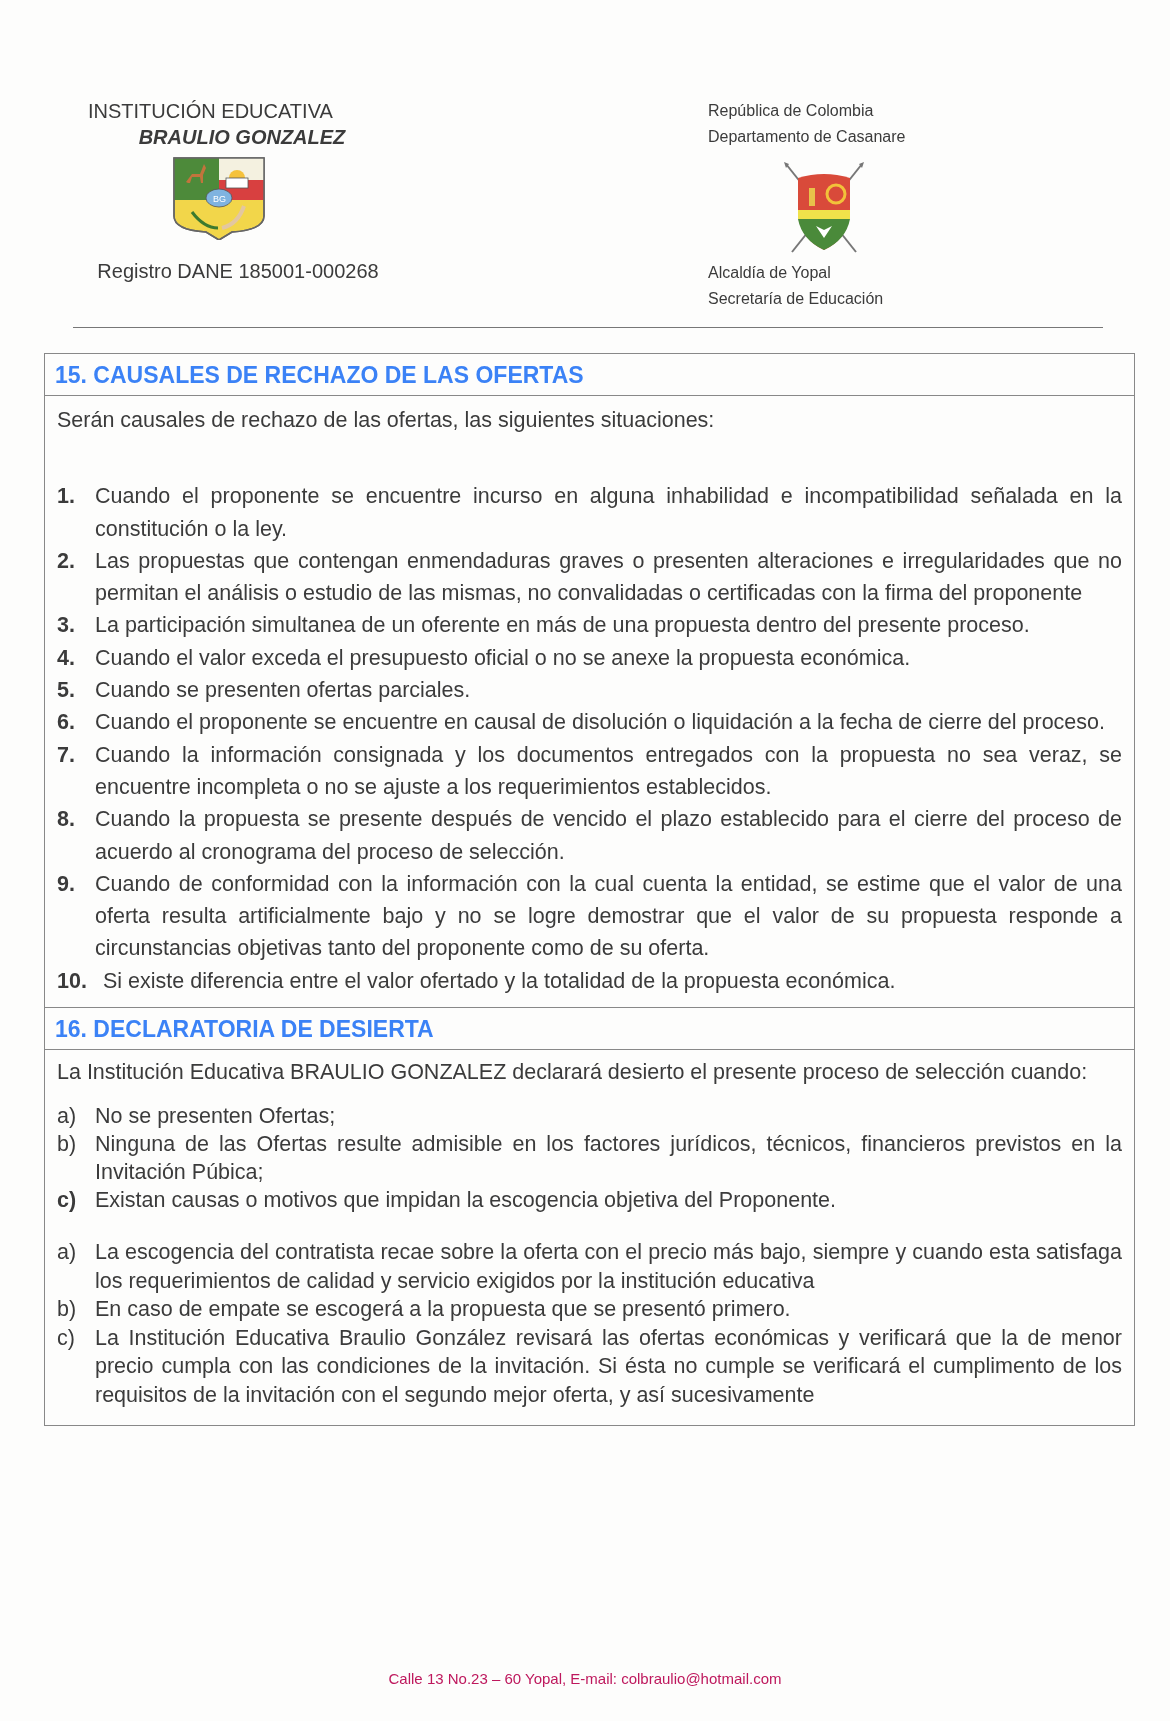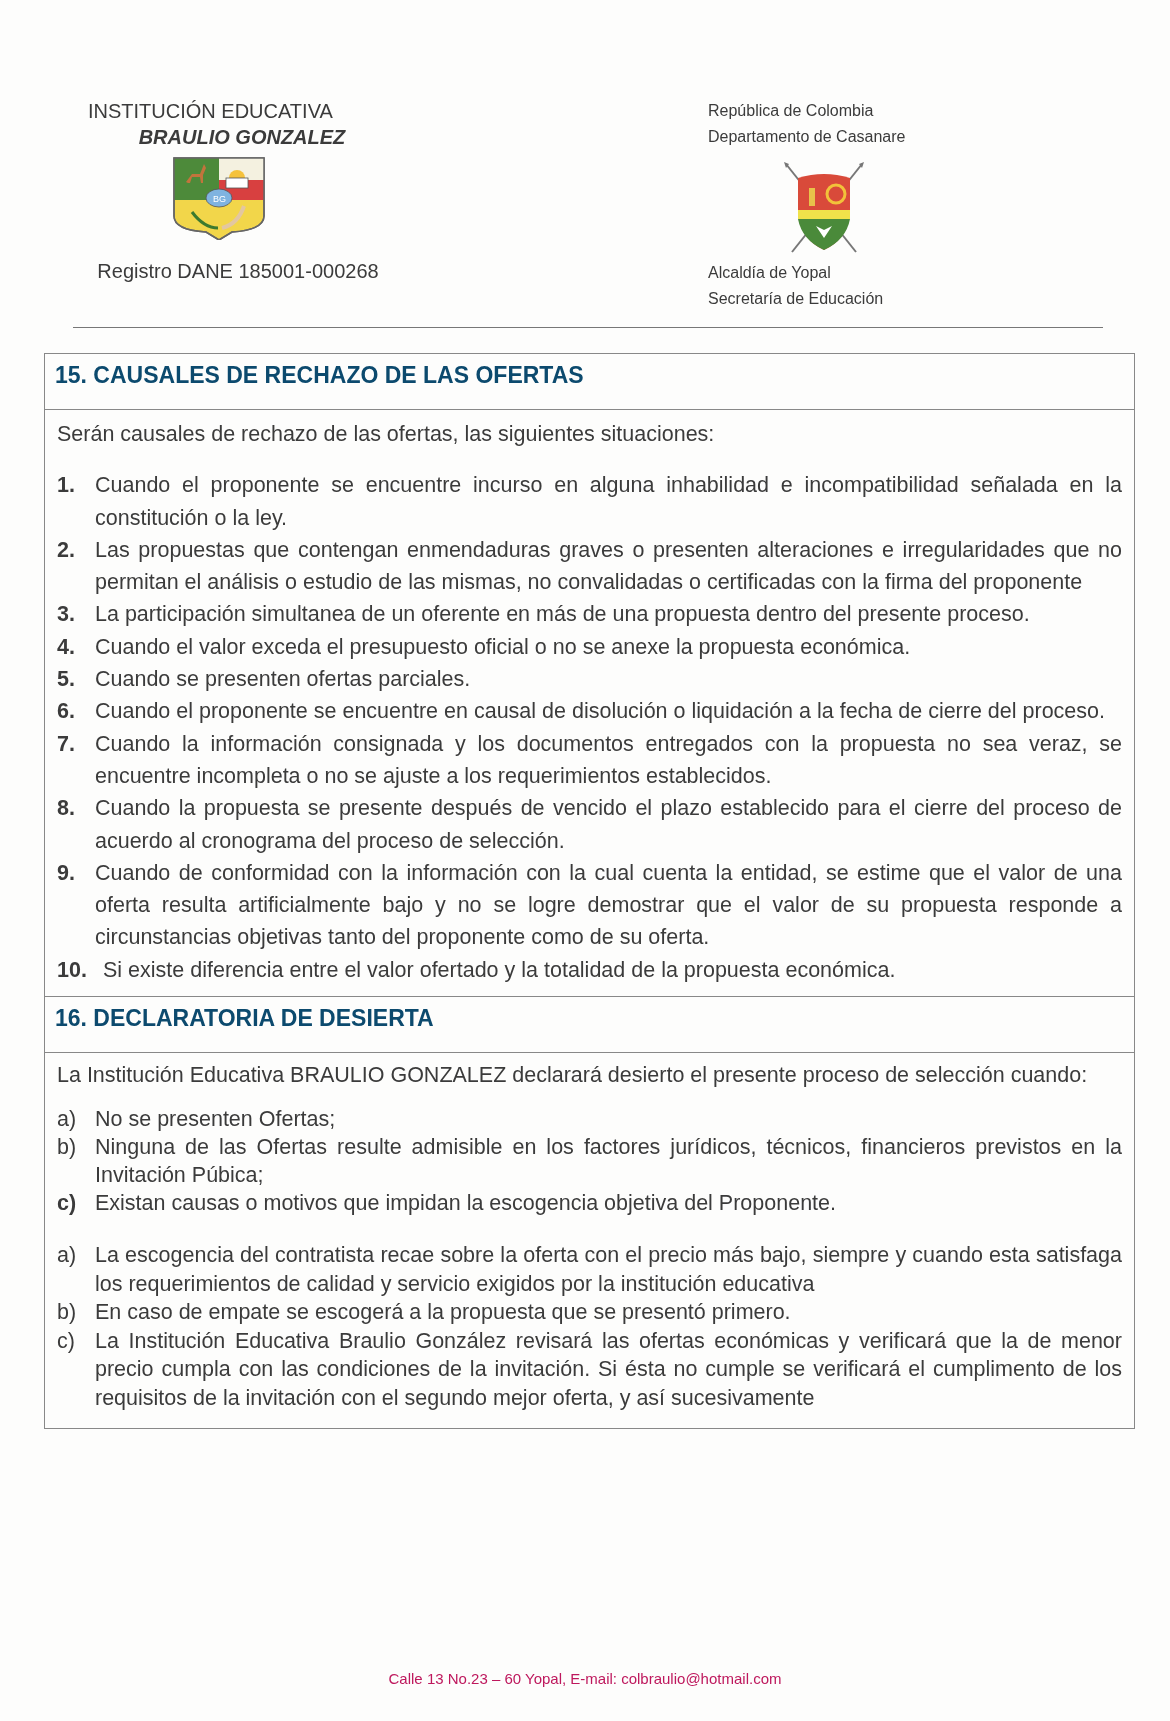--- a/index.html
+++ b/index.html
@@ -14,24 +14,24 @@
   .hdr-left .ins { padding-left:40px; }
   .hdr-right { position:absolute; left:695px; top:98px; width:290px; text-align:left; font-size:16px; line-height:26px; }
   .hdr-right .low { margin-top:110px; }
 
   .shield-left { position:absolute; left:172px; top:156px; width:94px; width:94px; height:84px; }
   .shield-right { position:absolute; left:776px; top:160px; width:96px; height:96px; }
 
   .hdr-rule { position:absolute; left:73px; top:327px; width:1030px; height:0; border-top:1.5px solid #777; }
 
   .doc-table { position:absolute; left:44px; top:353px; width:1089px; border:1.5px solid #888; }
-  .sec-head { border-bottom:1.5px solid #888; font-weight:bold; font-size:23px; padding:7px 10px 20px 10px; line-height:28px; color:#0c4a6e; }
+  .sec-head { border-bottom:1.5px solid #888; font-weight:bold; font-size:23px; padding:7px 10px 6px 10px; line-height:28px; color:#3b82f6; }
   .sec-head.mid { border-top:1.5px solid #888; }
   .sec-body { padding:8px 12px 10px 12px; font-size:21.5px; line-height:32.3px; }
-  .intro { margin-bottom:19px; }
+  .intro { margin-bottom:44px; }
   .item { display:flex; text-align:justify; }
   .item .num { width:38px; flex:0 0 38px; font-weight:bold; }
   .item .num.wide { width:46px; flex:0 0 46px; }
   .item .num.plain { font-weight:normal; }
   .item .txt { flex:1; }
   .just { text-align:justify; }
 
   .footer { position:absolute; left:0; width:1170px; top:1670px; text-align:center; font-size:15px; color:#be185d; }
 </style>
 </head>

